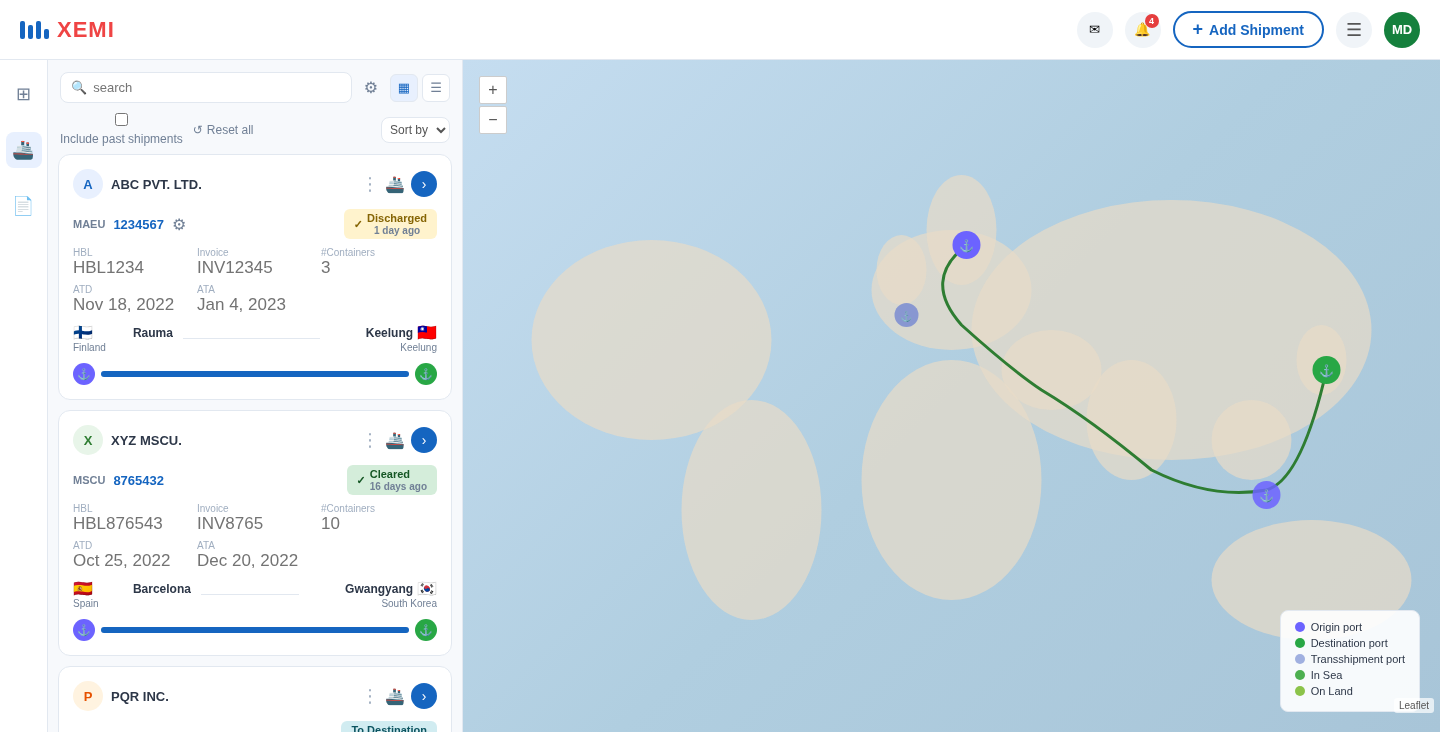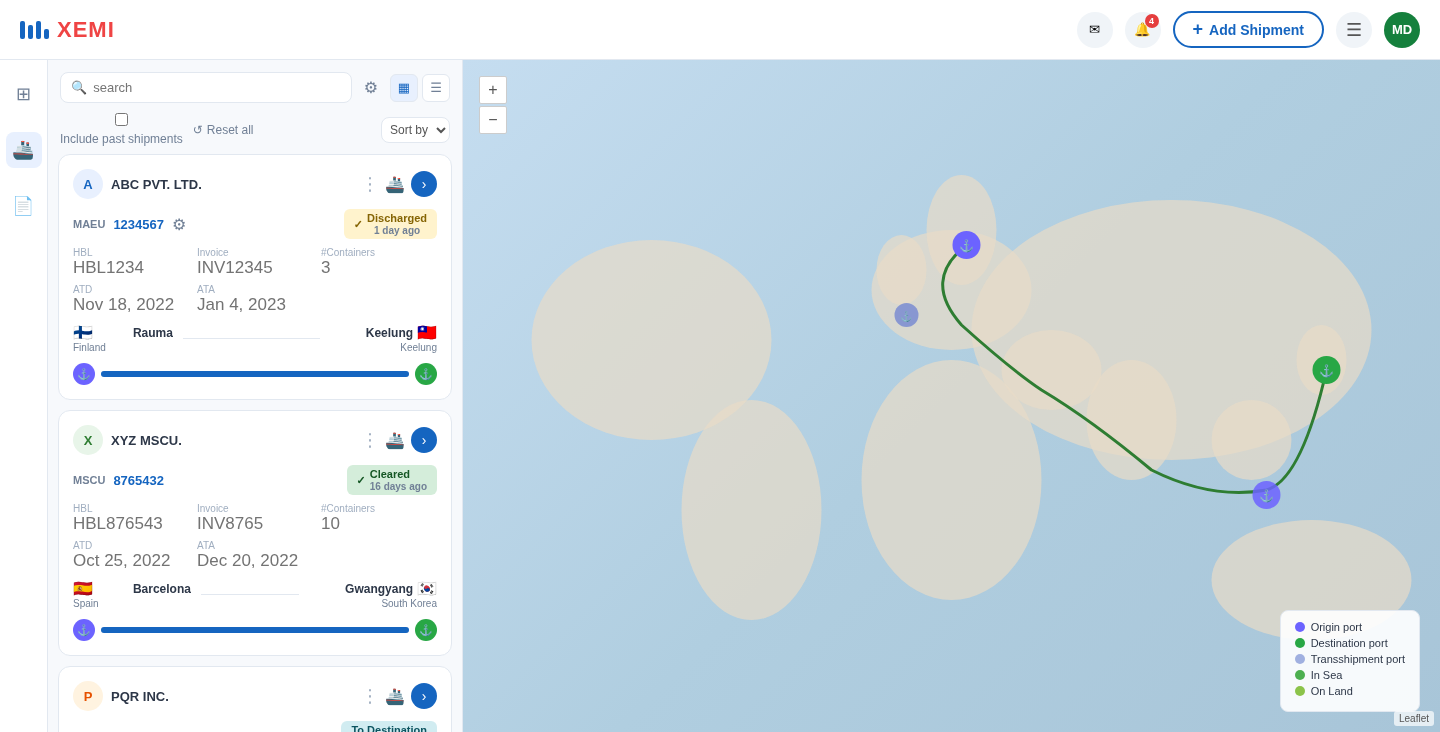--- a/index.html
+++ b/index.html
@@ -181,21 +181,21 @@
       position: absolute; top: 16px; left: 16px; display: flex; flex-direction: column; gap: 2px;
     }
     .zoom-btn {
       width: 28px; height: 28px; background: #fff; border: 1px solid #ccc; cursor: pointer;
       font-size: 16px; color: #555; display: flex; align-items: center; justify-content: center;
       border-radius: 2px;
     }
 
     
     .leaflet-credit {
-      position: absolute; bottom: 6px; right: 6px; font-size: 10px; color: #555; background: rgba(255,255,255,0.7);
+      position: absolute; bottom: 19px; right: 6px; font-size: 10px; color: #555; background: rgba(255,255,255,0.7);
       padding: 2px 5px; border-radius: 3px;
     }
 
     
     .map-svg { position: absolute; top: 0; left: 0; width: 100%; height: 100%; pointer-events: none; }
 
     .gear-icon { color: #718096; font-size: 16px; cursor: pointer; }
   </style>
 </head>
 <body>

